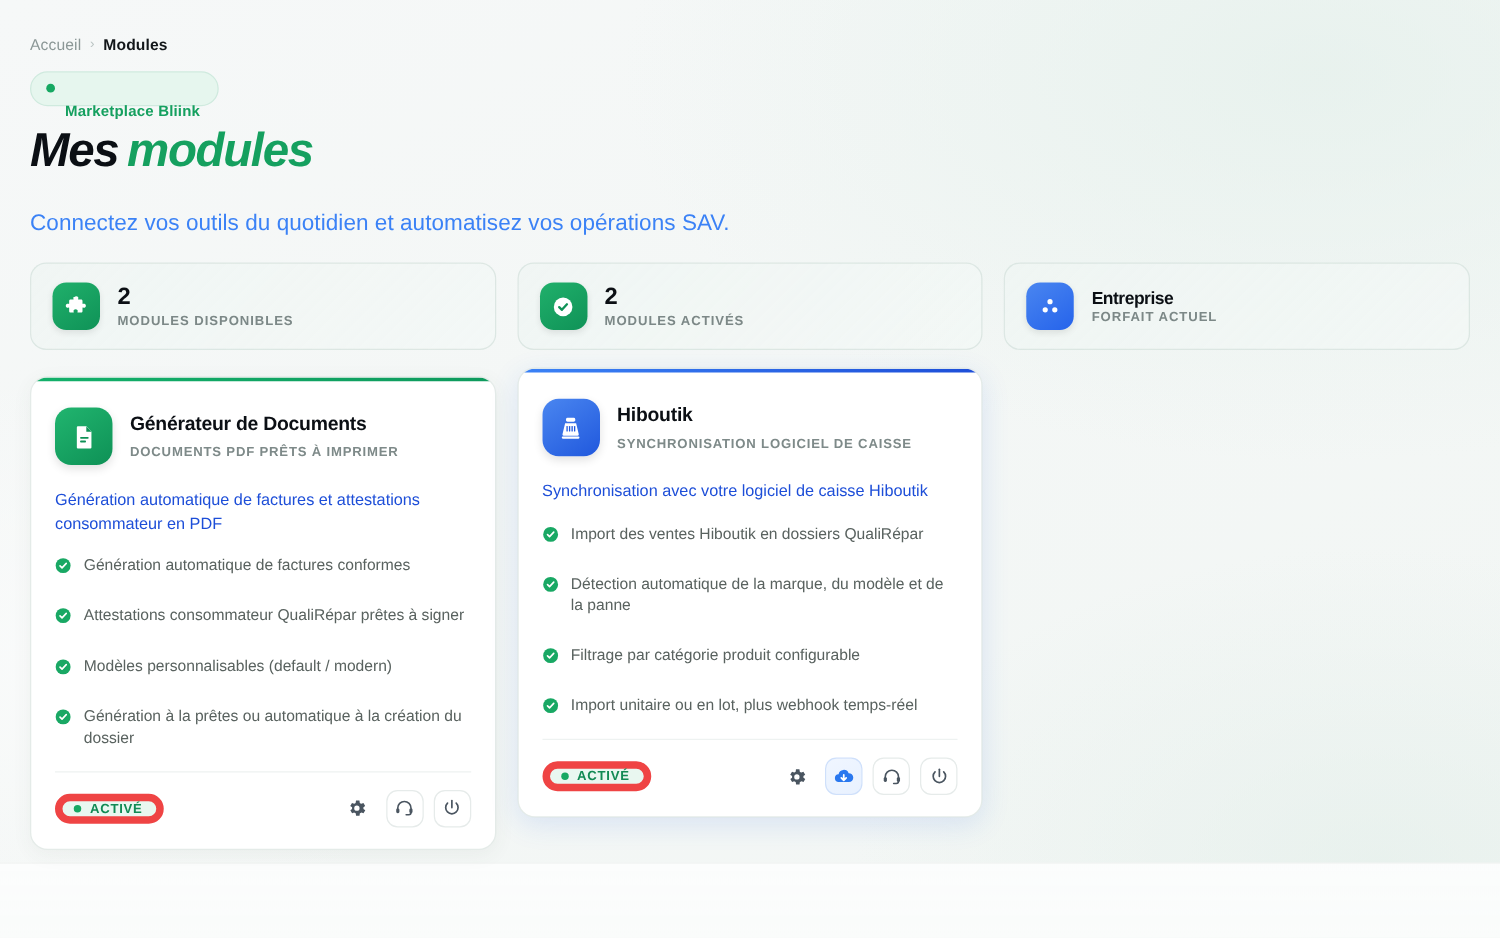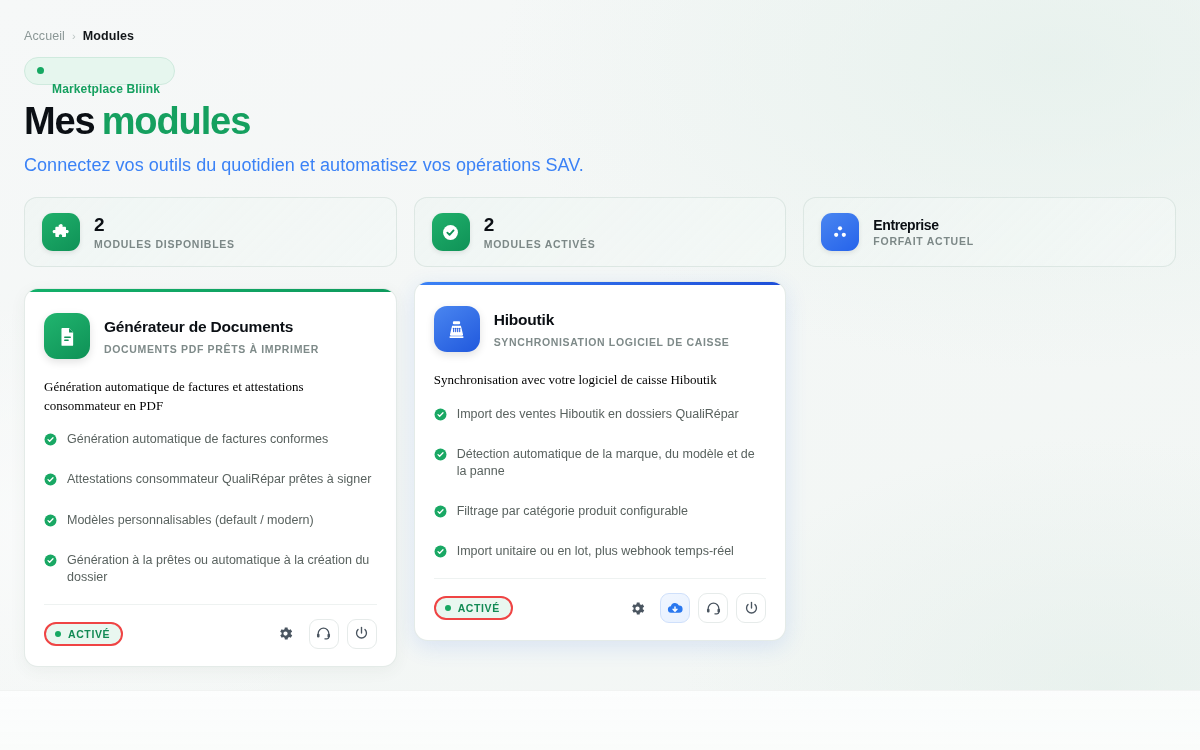--- a/index.html
+++ b/index.html
@@ -89,21 +89,22 @@
     letter-spacing: .15px;
     margin-top: 36px;
   }
 
   
   .title {
     font-size: 38px;
     font-weight: 700;
     letter-spacing: -1.1px;
     line-height: 1.05;
-    margin-bottom: 14px;
+    margin-bottom: 27px;
+    font-style: italic;
   }
   .title .t-dark { color: #0b0f14; }
   .title .t-green { color: #15a05f; margin-left: 7px; }
 
   .subtitle {
     font-size: 18px;
     color: #3b82f6;
     letter-spacing: .05px;
     margin-bottom: 21px;
   }
@@ -216,24 +217,23 @@
   .mod-tag {
     font-size: 10.5px;
     font-weight: 700;
     color: #7e8a89;
     letter-spacing: .65px;
     line-height: 1.2;
   }
 
   .mod-desc {
     font-size: 13px;
-    color: #000000;
+    color: #1d4ed8;
     line-height: 1.42;
     margin-bottom: 16px;
-    font-family: Liberation Serif, serif;
   }
 
   .feature-list {
     list-style: none;
     display: flex;
     flex-direction: column;
     gap: 23px;
     margin-bottom: 18px;
   }
   .feature-item {
@@ -259,21 +259,21 @@
     justify-content: space-between;
   }
   .status-badge {
     display: inline-flex;
     align-items: center;
     gap: 7px;
     height: 24px;
     padding: 0 11px 0 9px;
     border-radius: 999px;
     background: #e9f7f0;
-    border: 2px solid #ef4444;
+    border: 6px solid #ef4444;
   }
   .status-dot {
     width: 6px; height: 6px;
     border-radius: 50%;
     background: #16a862;
     flex: none;
   }
   .status-text {
     font-size: 10.5px;
     font-weight: 700;

